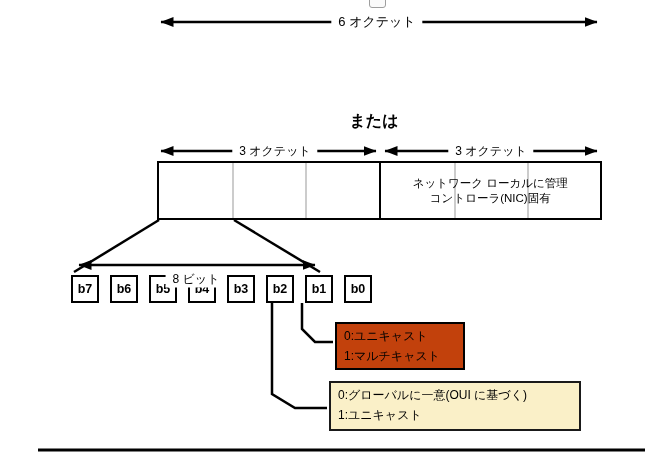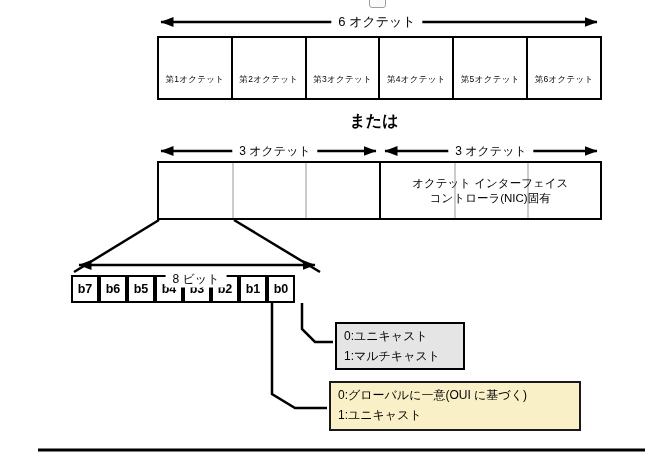--- a/index.html
+++ b/index.html
@@ -38,29 +38,29 @@
     left:119px;top:161px;width:445px;height:59px;
     border:2.5px solid #000;box-sizing:border-box;background:#fff;
     display:flex;z-index:2;
   }
   .addr-half{position:relative;flex:1;display:flex;align-items:center;justify-content:center;}
   .addr-half.right{border-left:2.5px solid #000;}
   .gray-div{position:absolute;top:0;bottom:0;width:2px;background:#ccc;}
   .gray-div.g1{left:33.3%;} .gray-div.g2{left:66.6%;}
   .addr-text{position:relative;z-index:1;font-size:11.5px;line-height:14.5px;text-align:center;background:transparent;white-space:nowrap;}
   
-  .bit-row{left:33px;top:275px;display:flex;gap:0;z-index:2;}
+  .bit-row{left:33px;top:275px;display:flex;gap:11px;z-index:2;}
   .bit-box{
     width:28px;height:28px;border:2.5px solid #000;box-sizing:border-box;background:#fff;
     display:flex;align-items:center;justify-content:center;
     font-size:12.5px;font-weight:600;
   }
   
   .callout{
-    border:2.5px solid #000;box-sizing:border-box;background:#e5e5e5;
+    border:2.5px solid #000;box-sizing:border-box;background:#c2410c;
     font-size:12px;line-height:20px;padding:2px 6px 0 7px;z-index:2;white-space:nowrap;
   }
   .callout.unicast{left:297px;top:322px;width:130px;height:48px;}
   .callout.local{left:291px;top:381px;width:252px;height:50px;background:#faf0c8;border-color:#1a1a1a;}
   
   .top-fragment{
     left:331px;top:-4px;width:15px;height:10px;background:#fafafa;
     border:1.5px solid #9e9e9e;border-radius:3px;z-index:2;
   }
 </style>
@@ -90,56 +90,36 @@
 
     <path d="M234,303 L234,394 L257,408 L289,408" fill="none" stroke="#000" stroke-width="2.5"></path>
 
     <line x1="0" y1="450" x2="645" y2="450" stroke="#000" stroke-width="3"></line>
   </svg>
 
   <div class="abs top-fragment"></div>
 
   <span class="arrow-label lbl-6oct" style="left:339px;top:22px;">6 オクテット</span>
 
-  <div class="abs octet-table">
-    <div class="octet-cell">
-      <span class="cell-label">第1オクテット</span>
-    </div>
-    <div class="octet-cell">
-      <span class="cell-label">第2オクテット</span>
-    </div>
-    <div class="octet-cell">
-      <span class="cell-label">第3オクテット</span>
-    </div>
-    <div class="octet-cell">
-      <span class="cell-label">第4オクテット</span>
-    </div>
-    <div class="octet-cell">
-      <span class="cell-label">第5オクテット</span>
-    </div>
-    <div class="octet-cell">
-      <span class="cell-label">第6オクテット</span>
-    </div>
-  </div>
 
   <div class="or-label" style="left:336px;top:111px;">または</div>
 
   <span class="arrow-label lbl-3oct" style="left:237px;top:151px;">3 オクテット</span>
   <span class="arrow-label lbl-3oct" style="left:453px;top:151px;">3 オクテット</span>
 
   <div class="abs addr-box">
     <div class="addr-half left">
       <div class="gray-div g1"></div>
       <div class="gray-div g2"></div>
     </div>
     <div class="addr-half right">
       <div class="gray-div g1"></div>
       <div class="gray-div g2"></div>
       <div class="addr-text">
-        <div>オクテット インターフェイス</div>
+        <div>ネットワーク ローカルに管理</div>
         <div>コントローラ(NIC)固有</div>
       </div>
     </div>
   </div>
 
   <span class="arrow-label lbl-8bit" style="left:158px;top:279px;">8 ビット</span>
 
   <div class="abs bit-row">
     <div class="bit-box">b7</div>
     <div class="bit-box">b6</div>

